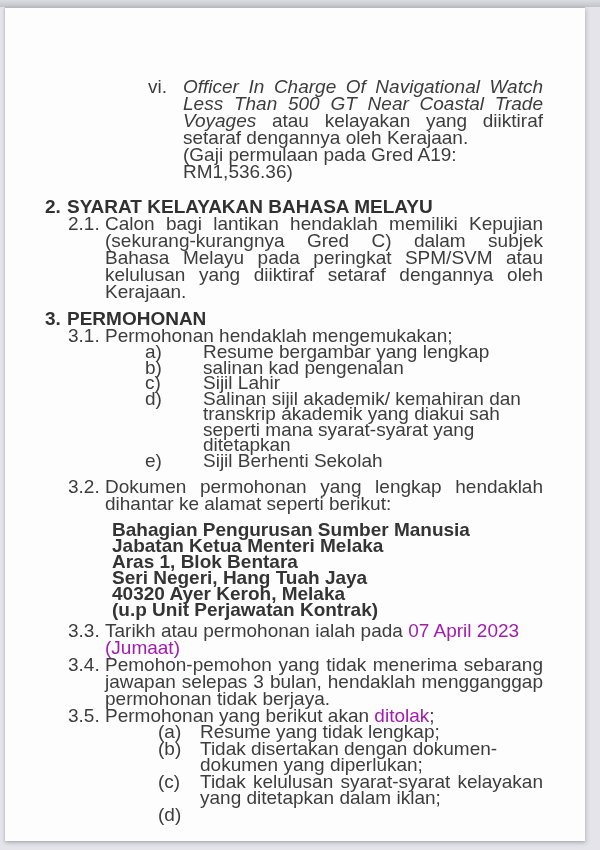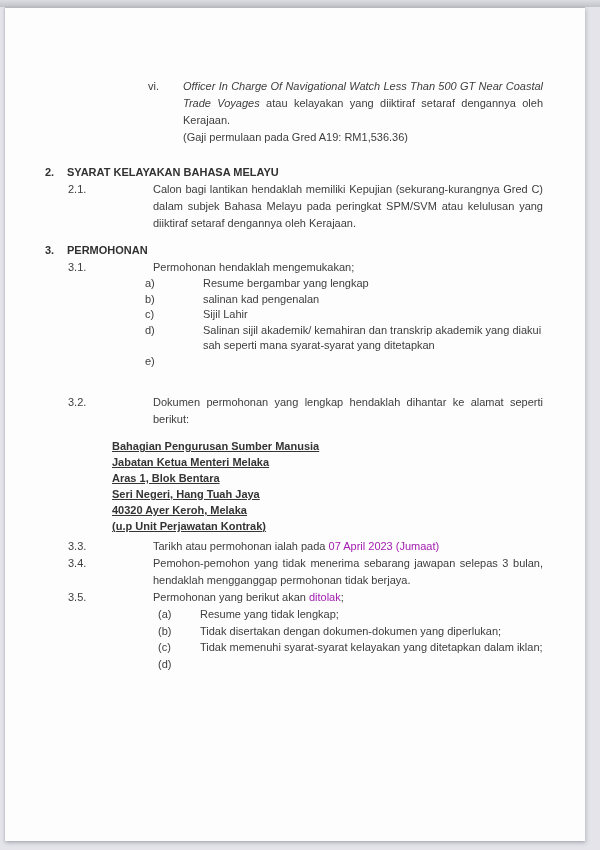--- a/index.html
+++ b/index.html
@@ -13,55 +13,55 @@
     position:absolute; left:0; top:0; width:600px; height:7px;
     background:linear-gradient(#dcdce2,#c2c2ca);
   }
   .paper{
     position:absolute; left:5px; top:7px; width:580px; height:834px;
     background:#fdfdfe;
     border-top:1px solid #b7b7bf;
     box-shadow:1px 2px 4px rgba(90,90,105,.30), -1px 1px 2px rgba(90,90,105,.18);
     padding:70px 42px 0 40px;
     color:#3d3d3d;
-    font-size:11px;
+    font-size:19px;
     line-height:17px;
   }
   .row{ display:flex; align-items:flex-start; }
   .num{ flex:0 0 auto; }
   .txt{ flex:1 1 auto; }
   .just{ text-align:justify; }
   b,.b{ font-weight:normal; color:#a21caf; }
   i{ font-style:italic;margin-top:12px; }
 
   
   .vi-block{ margin-left:103px; }
   .vi-block .num{ width:35px; }
 
   
   .sec-head{ font-weight:bold; color:#313131; }
   .sec-head .num{ width:22px; }
 
   
-  .sub{ margin-left:23px;gap:48px; }
+  .sub{ margin-left:23px; }
   .sub .num{ width:37px; }
 
   
   .llist-a{ margin-left:100px; line-height:15.5px; }
   .llist-a .num{ width:58px; }
 
   
   .llist-b{ margin-left:113px; line-height:16.5px; }
   .llist-b .num{ width:42px; }
 
-  .addr{ margin-left:67px; margin-top:10px; font-weight:bold; color:#343434; line-height:16px;text-decoration:underline; }
+  .addr{ margin-left:67px; margin-top:10px; font-weight:bold; color:#343434; line-height:16px; }
 
   .mt-sec2{ margin-top:18px; }
   .mt-sec3{ margin-top:10px; }
-  .mt-32{ margin-top:25px; }
+  .mt-32{ margin-top:10px; }
   .mt-33{ margin-top:4px; }
 </style>
 </head>
 <body>
 
 <div class="top-strip"></div>
 
 <div class="paper">
 
   <div class="row vi-block">
@@ -102,20 +102,21 @@
   <div class="row llist-a">
     <span class="num">c)</span>
     <span class="txt">Sijil Lahir</span>
   </div>
   <div class="row llist-a">
     <span class="num">d)</span>
     <span class="txt">Salinan sijil akademik/ kemahiran dan transkrip akademik yang diakui sah seperti mana syarat-syarat yang ditetapkan</span>
   </div>
   <div class="row llist-a">
     <span class="num">e)</span>
+    <span class="txt">Sijil Berhenti Sekolah</span>
   </div>
 
   <div class="row sub mt-32">
     <span class="num">3.2.</span>
     <span class="txt just">Dokumen permohonan yang lengkap hendaklah dihantar ke alamat seperti berikut:</span>
   </div>
 
   <div class="addr">
     <div>Bahagian Pengurusan Sumber Manusia</div>
     <div>Jabatan Ketua Menteri Melaka</div>
@@ -141,19 +142,19 @@
   <div class="row llist-b">
     <span class="num">(a)</span>
     <span class="txt">Resume yang tidak lengkap;</span>
   </div>
   <div class="row llist-b">
     <span class="num">(b)</span>
     <span class="txt">Tidak disertakan dengan dokumen-dokumen yang diperlukan;</span>
   </div>
   <div class="row llist-b">
     <span class="num">(c)</span>
-    <span class="txt just">Tidak memenuhi syarat-syarat kelayakan yang ditetapkan dalam iklan;</span>
+    <span class="txt just">Tidak kelulusan syarat-syarat kelayakan yang ditetapkan dalam iklan;</span>
   </div>
   <div class="row llist-b">
     <span class="num">(d)</span>
   </div>
 
 </div>
 
 </body></html>

